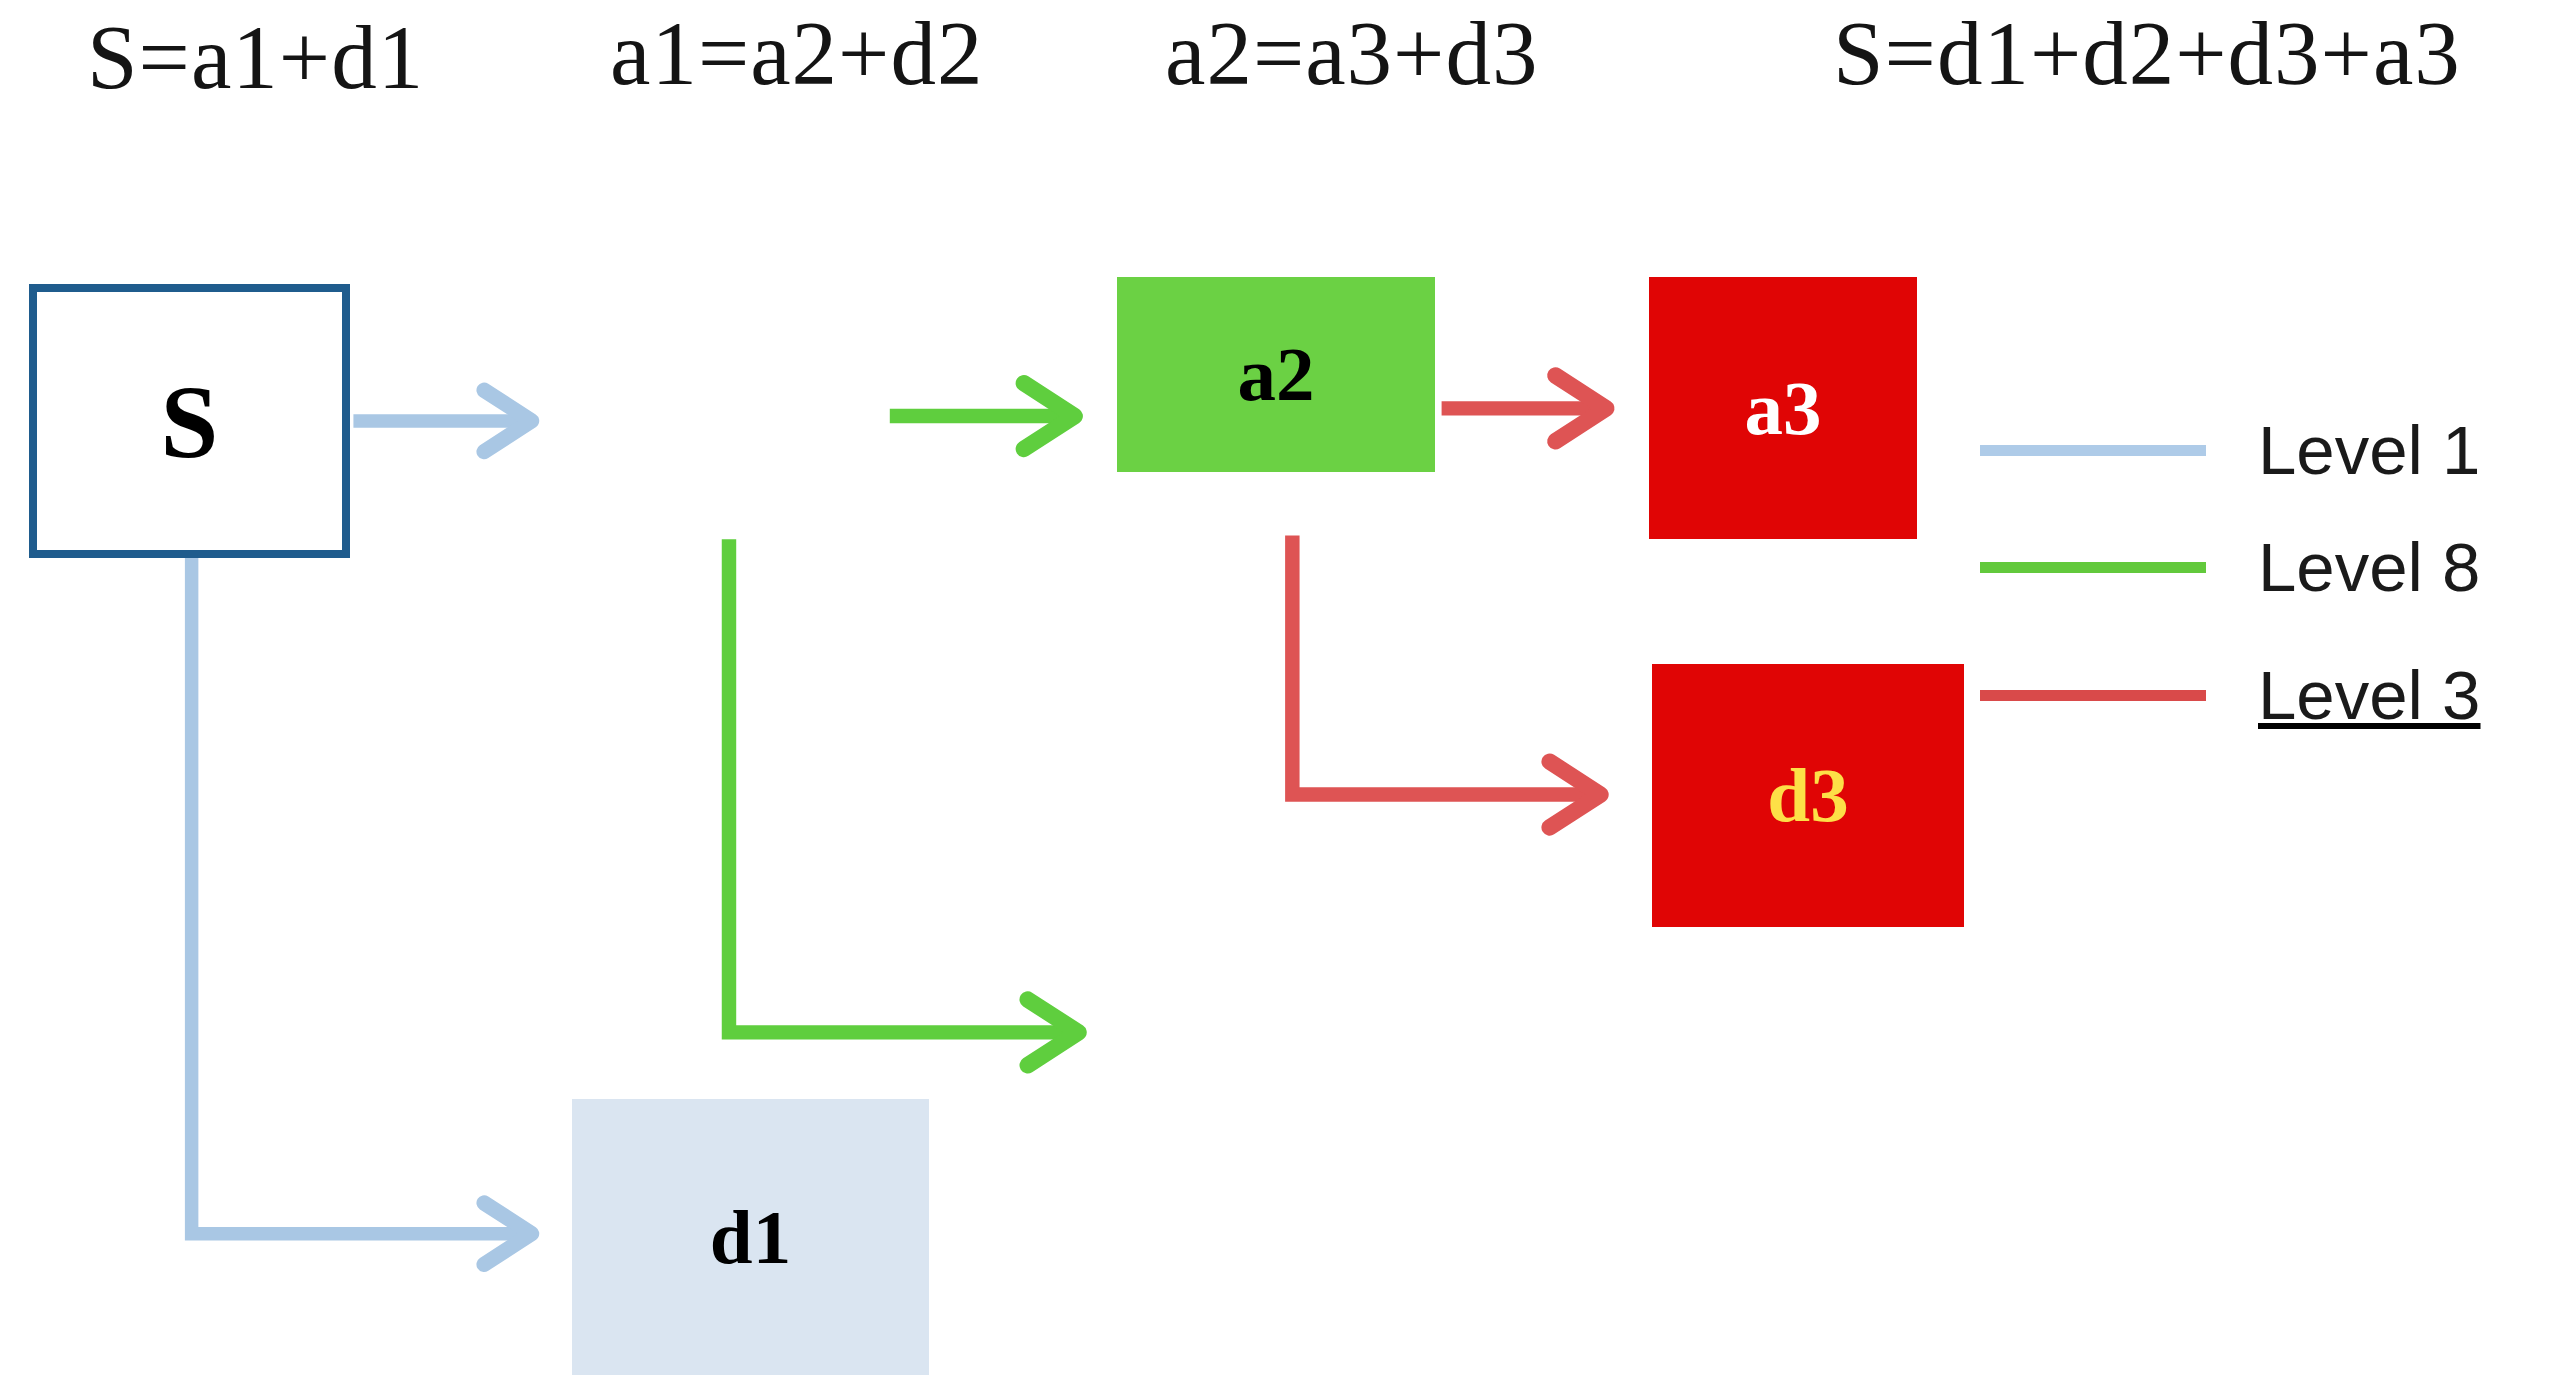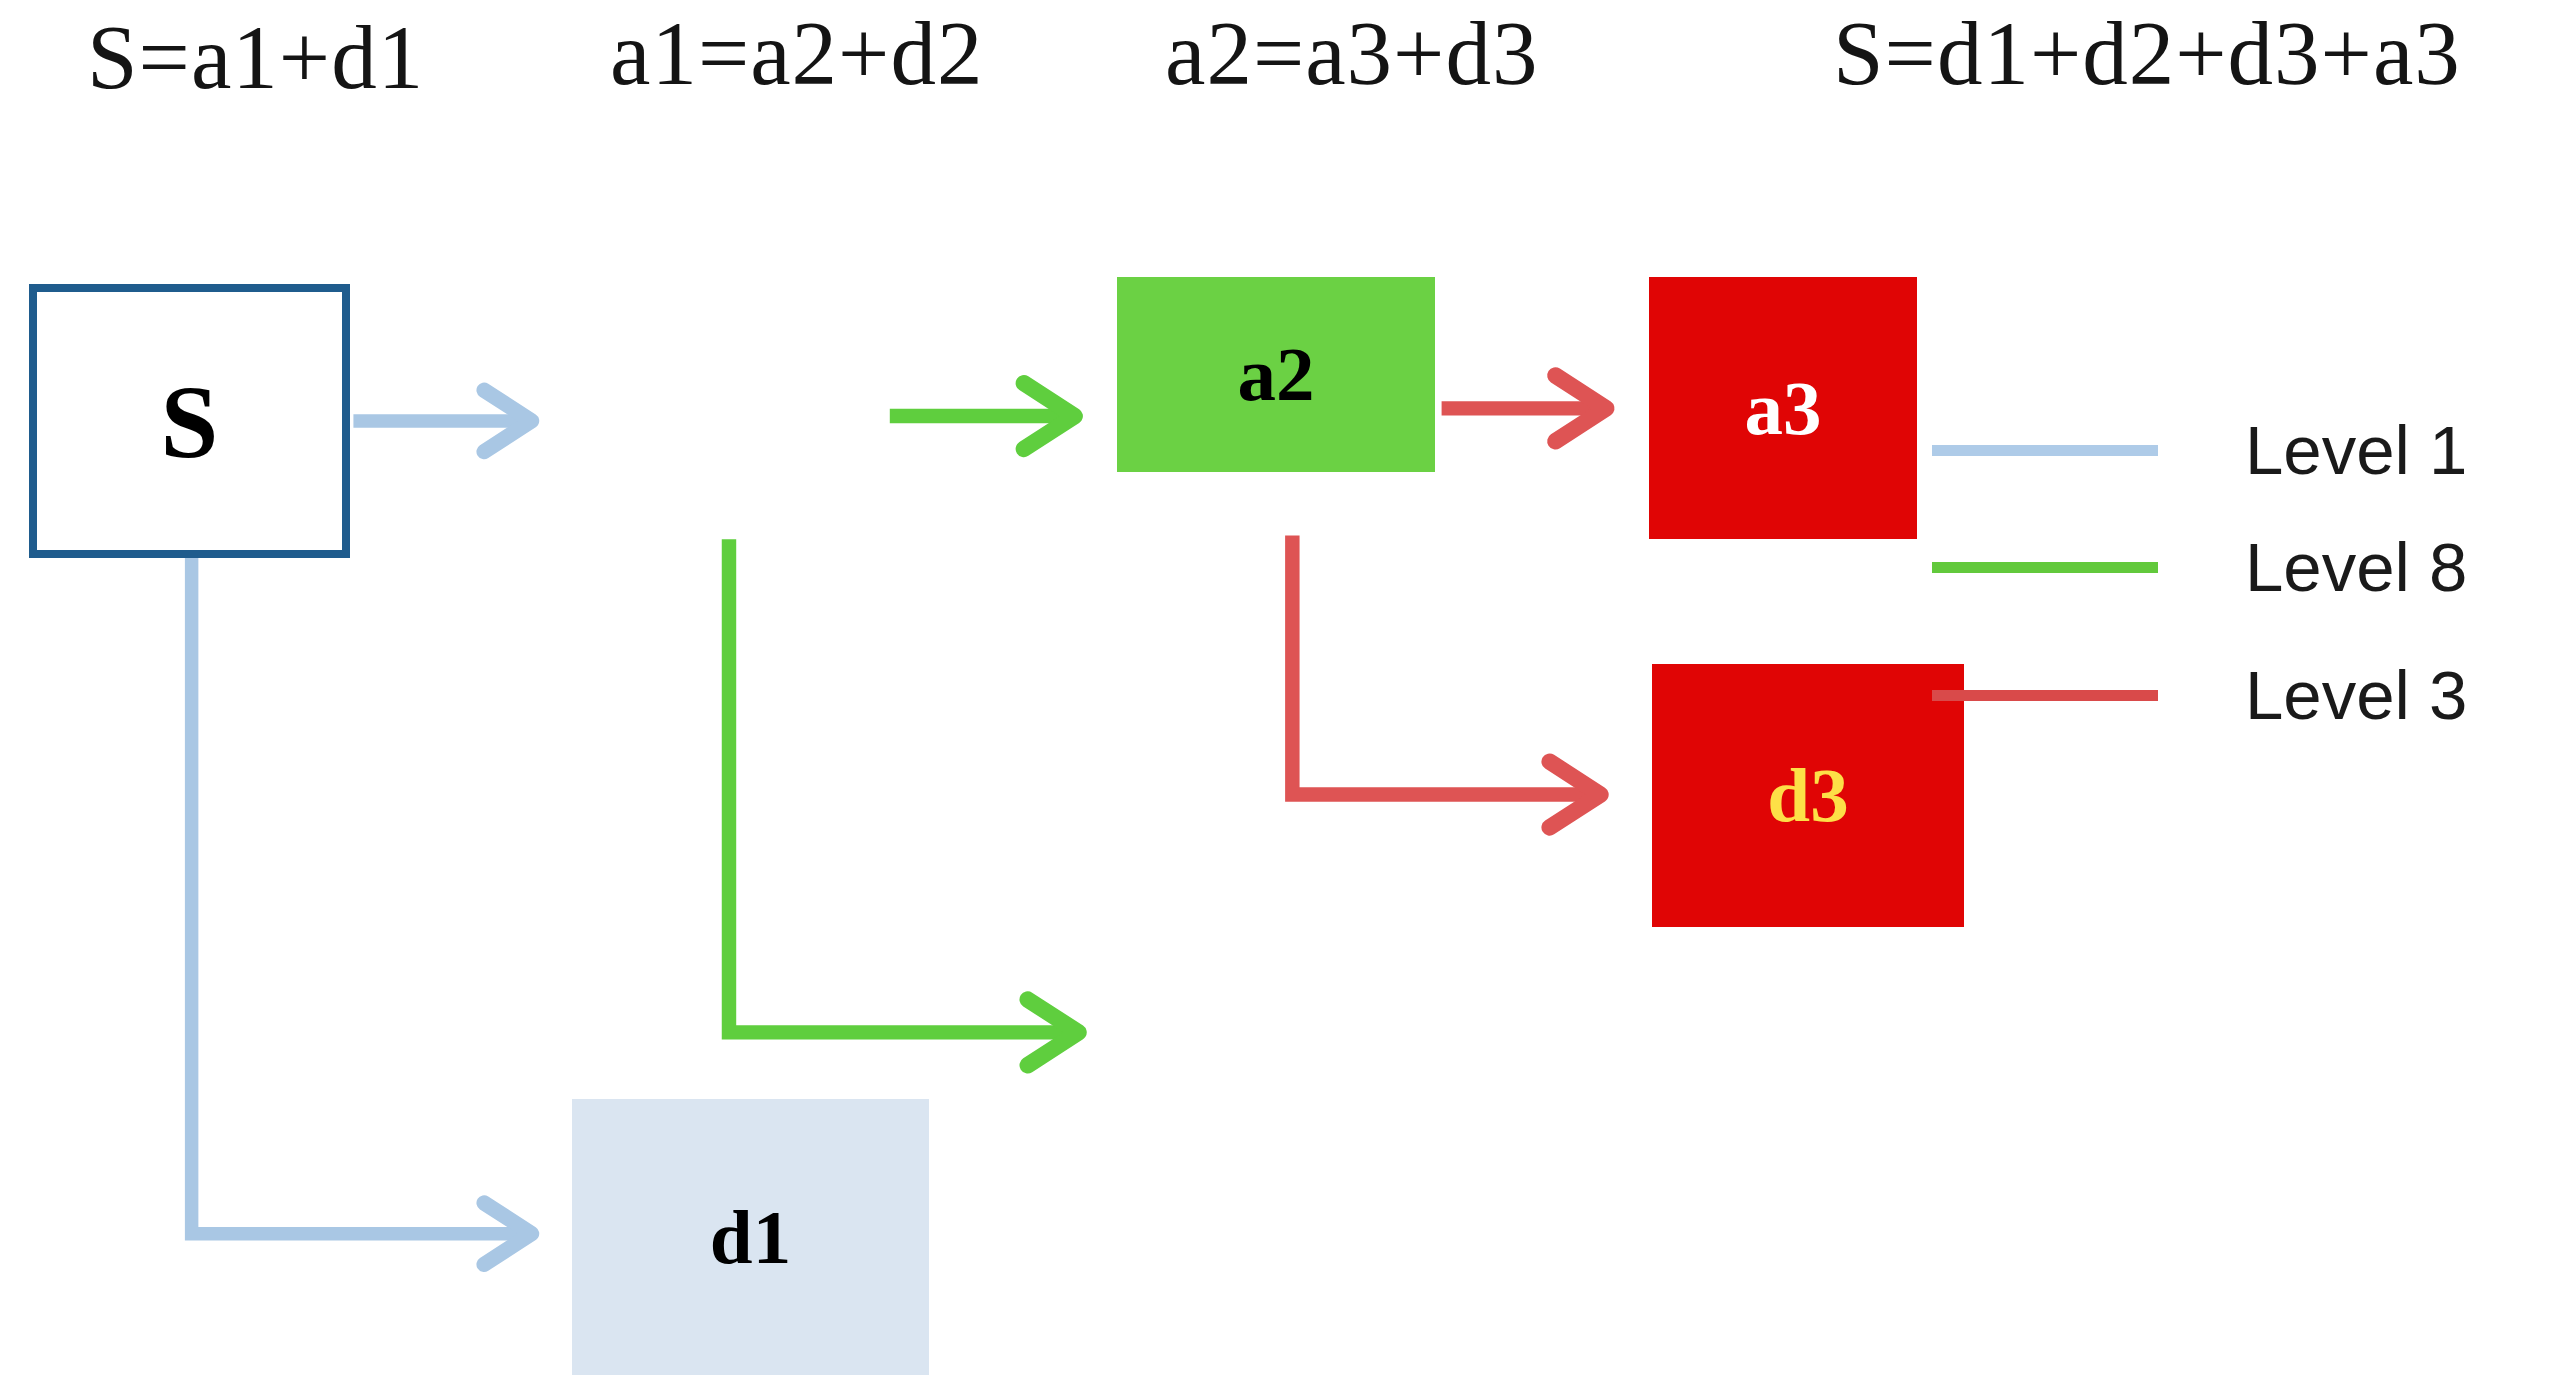--- a/index.html
+++ b/index.html
@@ -37,24 +37,24 @@
     border: 8.7px solid #1F5C8D;
     font-size: 104px;
   }
   #arrow-layer {
     position: absolute;
     left: 0; top: 0;
     width: 2576px; height: 1383px;
   }
   .legend-item {
     position: absolute;
-    left: 1932px;
+    left: 1980px;
     display: flex;
     align-items: center;
-    gap: 87px;
+    gap: 52px;
     height: 69px;
   }
   .legend-swatch {
     width: 226px;
     height: 10.6px;
     flex: 0 0 226px;
   }
   .legend-label {
     font-family: "Liberation Sans", sans-serif;
     font-size: 69px;
@@ -118,20 +118,20 @@
 
   <div>
     <div class="legend-item" style="top:416px;">
       <div class="legend-swatch" style="background-color: rgb(174, 203, 232);"></div>
       <div class="legend-label">Level 1</div>
     </div>
     <div class="legend-item" style="top:533px;">
       <div class="legend-swatch" style="background-color: rgb(98, 201, 60);"></div>
       <div class="legend-label">Level 8</div>
     </div>
-    <div class="legend-item" style="top:661px;">
+    <div class="legend-item" style="top:661px;text-decoration:underline;">
       <div class="legend-swatch" style="background-color: rgb(217, 74, 74);"></div>
       <div class="legend-label">Level 3</div>
     </div>
   </div>
 
 </div>
 
 
 </body></html>

